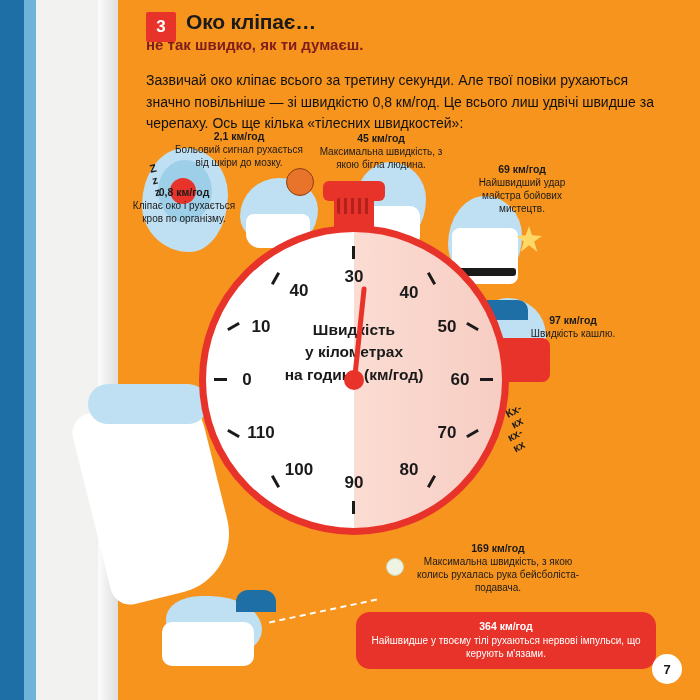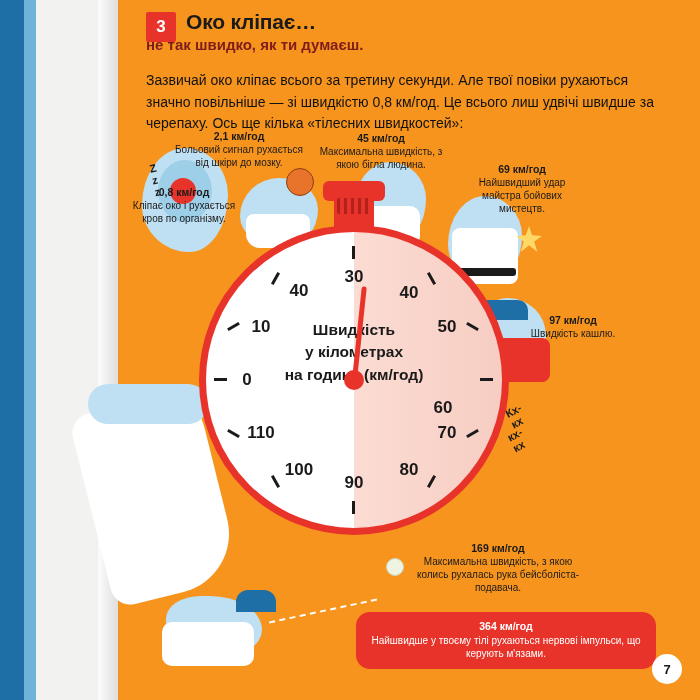--- a/index.html
+++ b/index.html
@@ -392,21 +392,21 @@
       <div class="tick" style="left:153px; top:276px; transform:rotate(0deg);"></div>
       <div class="tick" style="left:75px;  top:250px; transform:rotate(-30deg);"></div>
       <div class="tick" style="left:33px;  top:202px; transform:rotate(-60deg);"></div>
 
       <div class="tick-num" style="left:48px;  top:155px;">0</div>
       <div class="tick-num" style="left:62px;  top:102px;">10</div>
       <div class="tick-num" style="left:100px; top:66px;">40</div>
       <div class="tick-num" style="left:155px; top:52px;">30</div>
       <div class="tick-num" style="left:210px; top:68px;">40</div>
       <div class="tick-num" style="left:248px; top:102px;">50</div>
-      <div class="tick-num" style="left:244px; top:155px;margin-top:28px;">60</div>
+      <div class="tick-num" style="left:261px; top:155px;">60</div>
       <div class="tick-num" style="left:248px; top:208px;">70</div>
       <div class="tick-num" style="left:210px; top:245px;text-align:right;">80</div>
       <div class="tick-num" style="left:155px; top:258px;">90</div>
       <div class="tick-num" style="left:100px; top:245px;">100</div>
       <div class="tick-num" style="left:62px;  top:208px;">110</div>
 
       <div class="needle"></div>
       <div class="needle-hub"></div>
     </div>
 

